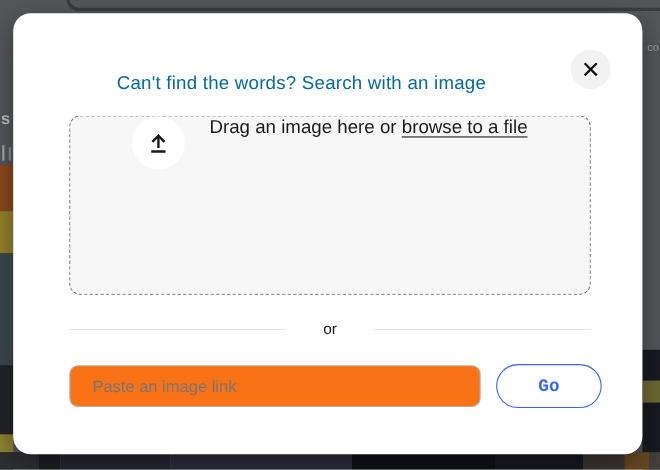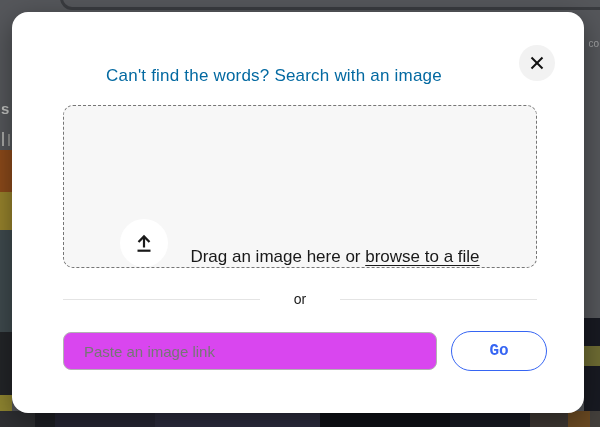--- a/index.html
+++ b/index.html
@@ -56,21 +56,21 @@
     color:#0369a1; letter-spacing:.2px;
   }
   .close-btn {
     position:absolute; right:29px; top:33px; width:36px; height:36px;
     border-radius:50%; background:#f2f2f2; border:none;
     display:flex; align-items:center; justify-content:center; cursor:pointer;
   }
   .dropzone {
     position:absolute; left:51px; top:93px; width:474px; height:163px;
     background:#f7f7f7; border:1px dashed #767676; border-radius:10px;
-    display:flex; align-items:flex-end; justify-content:center; gap:22px;
+    display:flex; align-items:flex-start; justify-content:center; gap:22px;
     cursor:pointer;
   }
   .upload-circle {
     width:48px; height:48px; border-radius:50%; background:#fff;
     display:flex; align-items:center; justify-content:center; flex:0 0 auto;
   }
   .drop-text { font-size:17px; color:#191919; }
   .drop-text .link { text-decoration:underline; text-underline-offset:3px; cursor:pointer; }
 
   .or-row {
@@ -78,21 +78,21 @@
     display:flex; align-items:center; gap:34px;
   }
   .or-row .line { flex:1; height:1px; background:#e4e4e4; }
   .or-row .or-label { font-size:14px; color:#191919; }
 
   .link-row {
     position:absolute; left:51px; top:319px; width:484px; height:40px;
     display:flex; align-items:center; gap:14px;
   }
   .link-input {
-    flex:1; height:38px; background:#d946ef; border:1px solid #b2b2b2;
+    flex:1; height:38px; background:#f97316; border:1px solid #b2b2b2;
     border-radius:8px; padding:0 20px; font-size:15px; color:#191919;
     font-family:"Liberation Sans", sans-serif; outline:none;
   }
   .link-input::placeholder { color:#767676; }
   .go-btn {
     width:96px; height:40px; border-radius:20px; background:#fff;
     border:1.5px solid #3665f3; color:#3665f3;
     font-size:16px; font-weight:600; cursor:pointer;
     font-family:Liberation Mono, monospace;
   }

